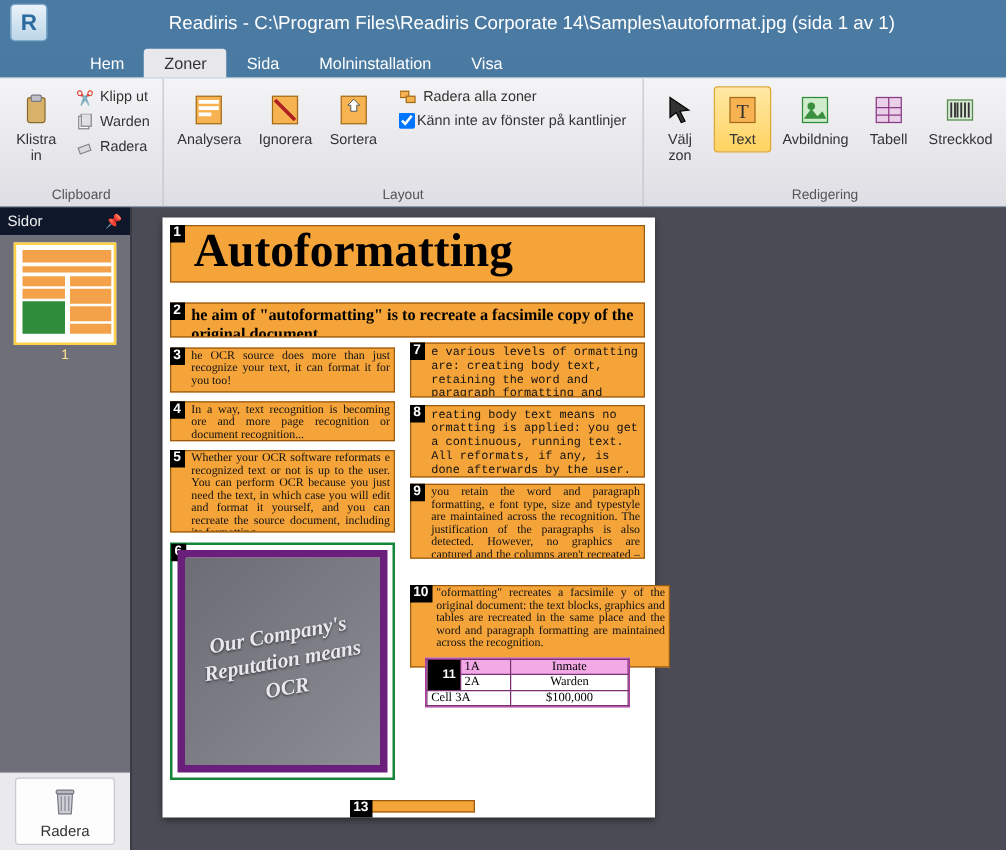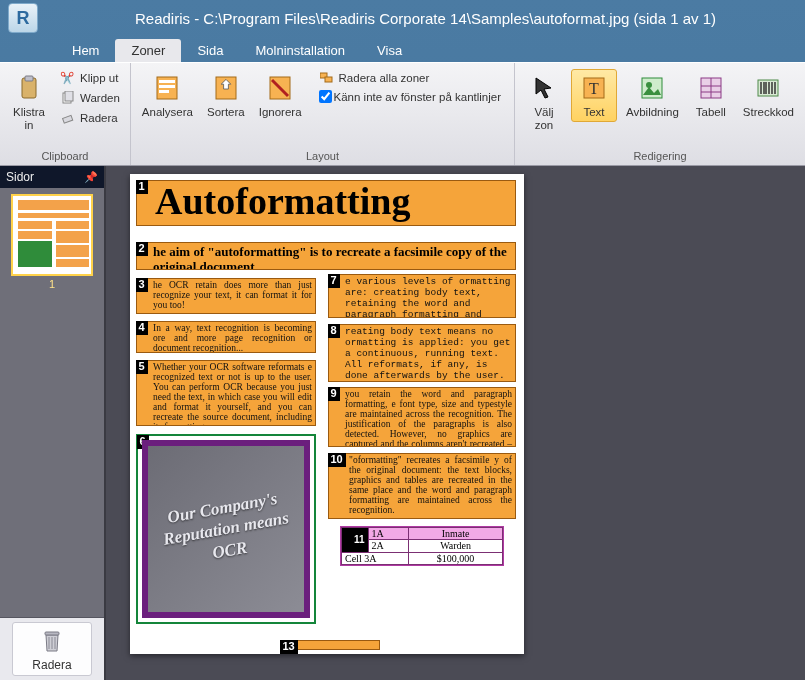--- a/index.html
+++ b/index.html
@@ -176,33 +176,33 @@
                 <rect x="6" y="11" width="16" height="3" fill="#fff"></rect>
                 <rect x="6" y="16" width="10" height="3" fill="#fff"></rect>
               </svg>
           </span>
           <span>Analysera</span>
         </div>
         <div class="bigbtn">
           <span class="ic">
             <svg width="28" height="28" viewBox="0 0 28 28">
                 <rect x="4" y="3" width="20" height="22" fill="#f7b252" stroke="#a36a18"></rect>
-                <path d="M20 8 l6 6 -3 0 0 6 -6 0 0 -6 -3 0 z" transform="translate(-2,-1) scale(.8)" fill="#fff" stroke="#555"></path>
-              </svg>
-          </span>
-          <span>Sortera</span>
+                <line x1="6" y1="6" x2="22" y2="22" stroke="#b02020" stroke-width="3"></line>
+              </svg>
+          </span>
+          <span>Ignorera</span>
         </div>
         <div class="bigbtn">
           <span class="ic">
             <svg width="28" height="28" viewBox="0 0 28 28">
                 <rect x="4" y="3" width="20" height="22" fill="#f7b252" stroke="#a36a18"></rect>
-                <line x1="6" y1="6" x2="22" y2="22" stroke="#b02020" stroke-width="3"></line>
-              </svg>
-          </span>
-          <span>Ignorera</span>
+                <path d="M20 8 l6 6 -3 0 0 6 -6 0 0 -6 -3 0 z" transform="translate(-2,-1) scale(.8)" fill="#fff" stroke="#555"></path>
+              </svg>
+          </span>
+          <span>Sortera</span>
         </div>
         <div class="minirow" style="margin-left:4px;">
           <div class="minibtn">
             <span class="mic">
               <svg width="14" height="14" viewBox="0 0 14 14">
                   <rect x="0" y="2" width="7" height="5" fill="#f7b252" stroke="#a36a18"></rect>
                   <rect x="5" y="6" width="7" height="5" fill="#f7b252" stroke="#a36a18"></rect>
                 </svg>
             </span>
             <span>Radera alla zoner</span>
@@ -327,21 +327,21 @@
           <div class="zcontent h-auto">Autoformatting</div>
         </div>
 
         <div class="zone" style="left:6px; top:68px; width:380px; height:28px;">
           <span class="znum">2</span>
           <div class="zcontent h-aim">he aim of "autoformatting" is to recreate a facsimile copy of the original document.</div>
         </div>
 
         <div class="zone" style="left:6px; top:104px; width:180px; height:36px;">
           <span class="znum">3</span>
-          <div class="zcontent serif just">he OCR retain does more than just recognize your text, it can format it for you too!</div>
+          <div class="zcontent serif just">he OCR source does more than just recognize your text, it can format it for you too!</div>
         </div>
         <div class="zone" style="left:6px; top:147px; width:180px; height:32px;">
           <span class="znum">4</span>
           <div class="zcontent serif just">In a way, text recognition is becoming ore and more page recognition or document recognition...</div>
         </div>
         <div class="zone" style="left:6px; top:186px; width:180px; height:66px;">
           <span class="znum">5</span>
           <div class="zcontent serif just">Whether your OCR software reformats e recognized text or not is up to the user. You can perform OCR because you just need the text, in which case you will edit and format it yourself, and you can recreate the source document, including its formatting.</div>
         </div>
 
@@ -357,21 +357,21 @@
           <div class="zcontent mono">e various levels of ormatting are: creating body text, retaining the word and paragraph formatting and creating a facsimile copy.</div>
         </div>
         <div class="zone" style="left:198px; top:150px; width:188px; height:58px;">
           <span class="znum">8</span>
           <div class="zcontent mono">reating body text means no ormatting is applied: you get a continuous, running text. All reformats, if any, is done afterwards by the user.</div>
         </div>
         <div class="zone" style="left:198px; top:213px; width:188px; height:60px;">
           <span class="znum">9</span>
           <div class="zcontent serif just">you retain the word and paragraph formatting, e font type, size and typestyle are maintained across the recognition. The justification of the paragraphs is also detected. However, no graphics are captured and the columns aren't recreated – the paragraph just follow each other etc.</div>
         </div>
-        <div class="zone" style="left:198px; top:279px; width:188px; height:66px;">
+        <div class="zone" style="left:198px; top:294px; width:208px; height:66px;">
           <span class="znum">10</span>
           <div class="zcontent serif just" style="padding-left:20px;">"oformatting" recreates a facsimile y of the original document: the text blocks, graphics and tables are recreated in the same place and the word and paragraph formatting are maintained across the recognition.</div>
         </div>
 
         <div class="zone tblzone" style="left:210px; top:352px; width:164px; height:40px;">
           <table>
             <tbody>
                 <tr>
                   <td class="num" rowspan="2">11</td>
                 <td class="pink">1A</td>

